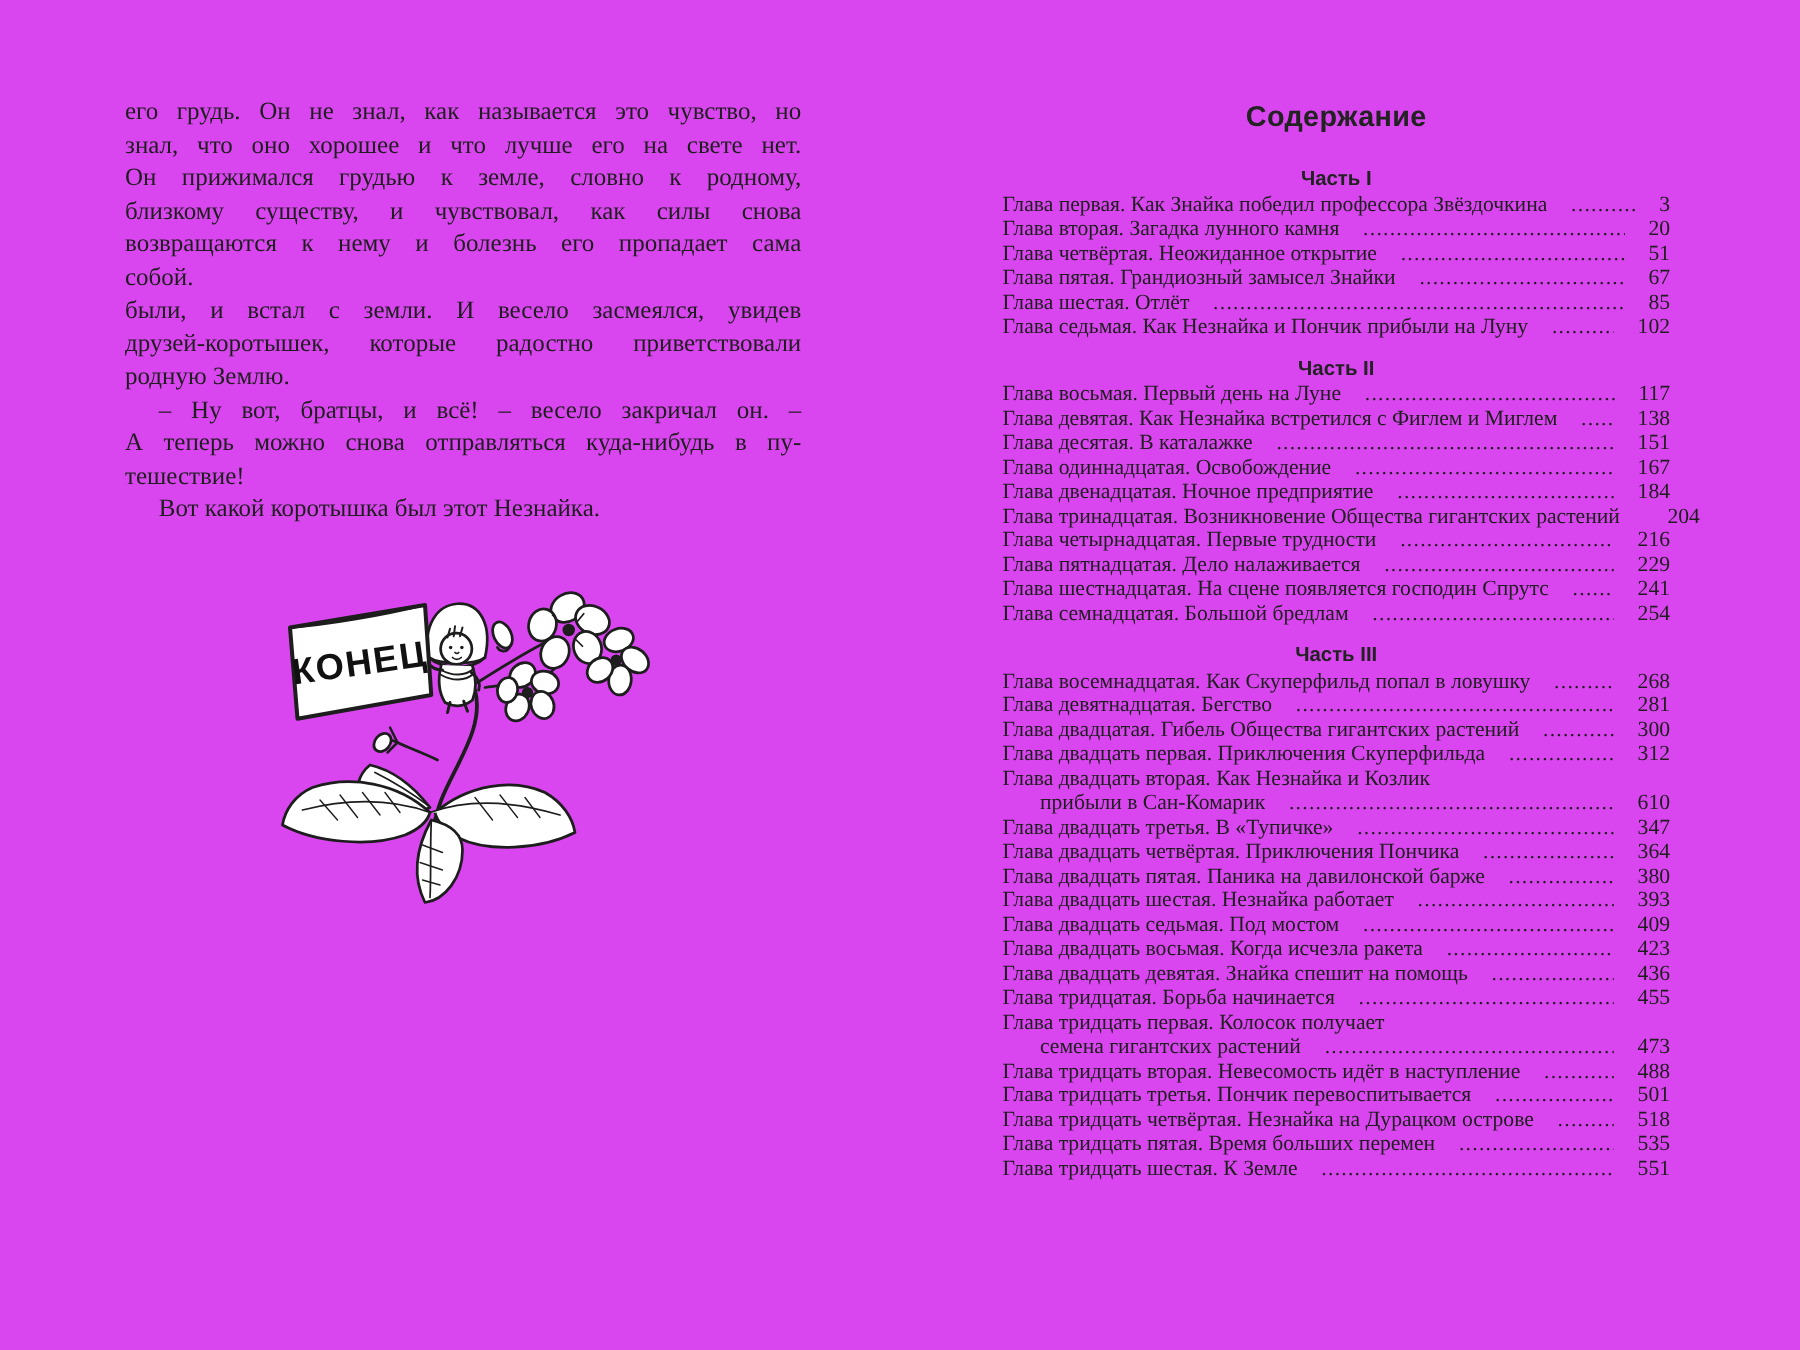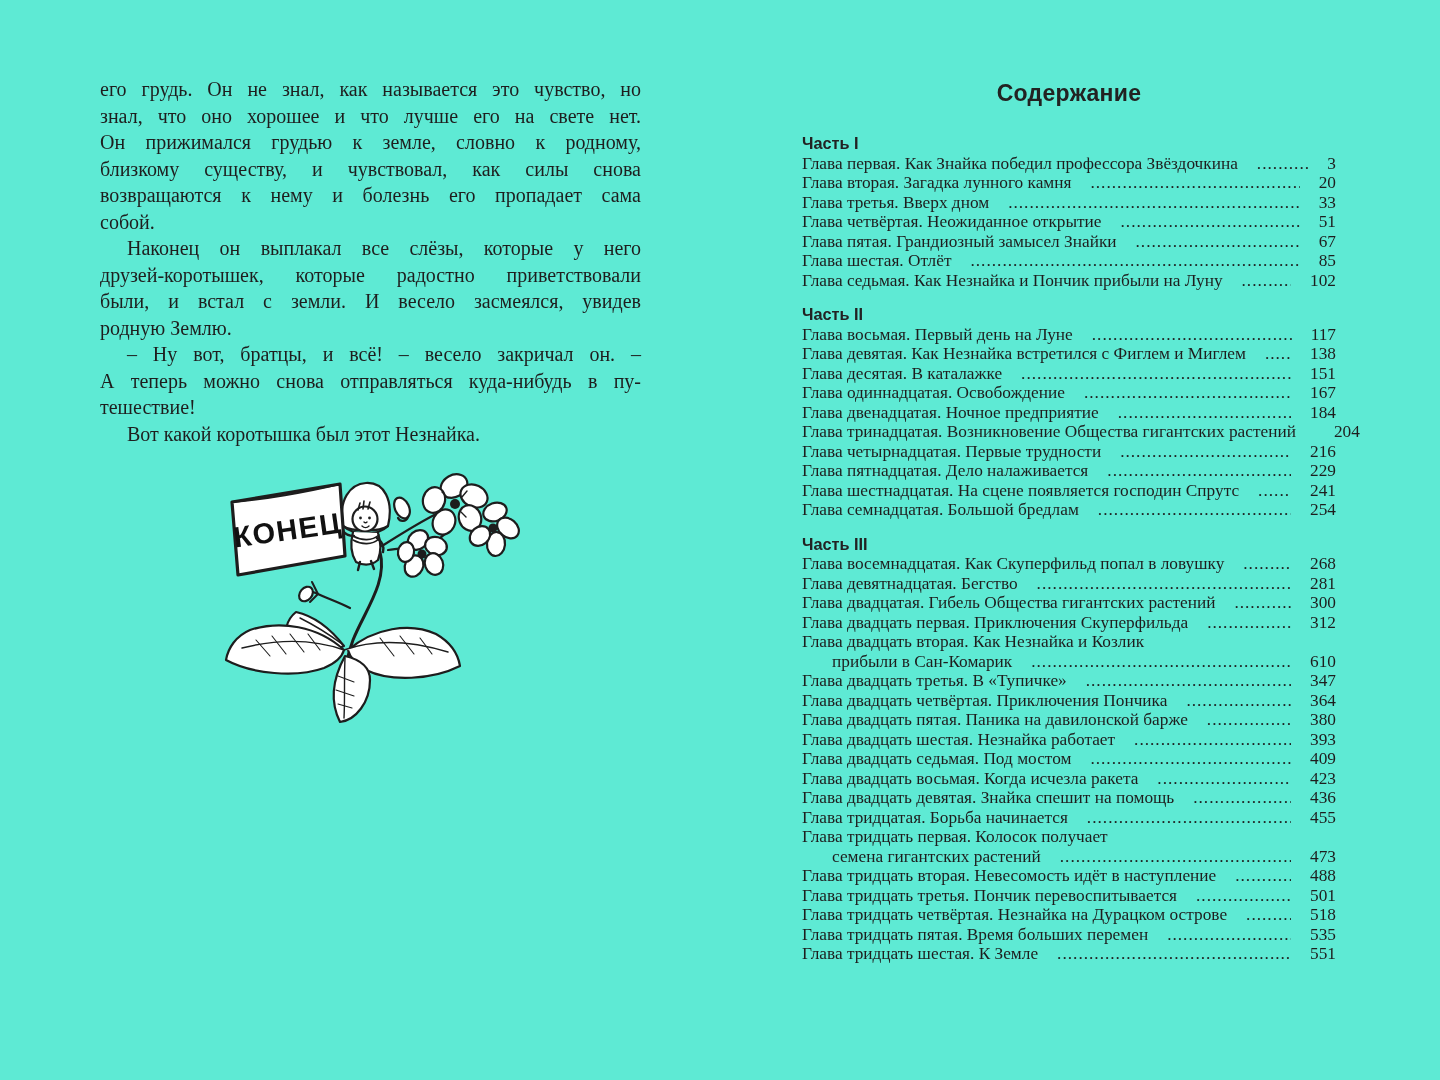--- a/index.html
+++ b/index.html
@@ -1,17 +1,17 @@
 <!DOCTYPE html>
 <html><head>
 <meta charset="utf-8">
 <style>
   html,body { margin:0; padding:0; background:#ffffff; }
   .spread {
-    position:relative; width:1440px; height:1080px; background:#5eead4;
+    position:relative; width:1440px; height:1080px; background:#d946ef;
     font-family:"Liberation Serif", serif; color:#1e1e1e; overflow:hidden;
   }
   
   .left-text {
     position:absolute; left:100px; top:76px; width:541px;
     font-size:20px; line-height:26.5px;
   }
   .line { text-align:left; }
   .line.j { text-align-last: justify; }
   .line.indent { text-indent:27px; }
@@ -23,21 +23,21 @@
     position:absolute; left:802px; top:78px; width:534px;
     font-size:17.3px; line-height:19.5px;
   }
   .toc-title {
     font-family:"Liberation Sans", sans-serif; font-weight:600;
     font-size:23px; line-height:30px; letter-spacing:0.3px;
     text-align:center; margin:0 0 26px 0; color:#222;
   }
   .part-h {
     font-family:"Liberation Sans", sans-serif; font-weight:600;
-    font-size:16.3px; line-height:19.5px; 
+    font-size:16.3px; line-height:19.5px; text-align:center;
     margin-top:15px; color:#222;
   }
   .part:first-child .part-h { margin-top:0; }
   .row { display:flex; align-items:baseline;gap:19px; }
   .row .t { white-space:nowrap; }
   .row .dots { flex:1 1 auto; min-width:0; overflow:hidden; white-space:nowrap; }
   .row .dots::before {
     content:"....................................................................................................................................";
     letter-spacing:1px;
   }
@@ -51,23 +51,22 @@
 <div class="spread">
 
   <div class="page-left">
     <div class="left-text" id="left-text">
         <div class="line j">его грудь. Он не знал, как называется это чувство, но</div>
         <div class="line j">знал, что оно хорошее и что лучше его на свете нет.</div>
         <div class="line j">Он прижимался грудью к земле, словно к родному,</div>
         <div class="line j">близкому существу, и чувствовал, как силы снова</div>
         <div class="line j">возвращаются к нему и болезнь его пропадает сама</div>
         <div class="line">собой.</div>
-        <div class="line indent j">Наконец он выплакал все слёзы, которые у него</div>
+        <div class="line j">были, и встал с земли. И весело засмеялся, увидев</div>
         <div class="line j">друзей-коротышек, которые радостно приветствовали</div>
-        <div class="line j">были, и встал с земли. И весело засмеялся, увидев</div>
         <div class="line">родную Землю.</div>
         <div class="line indent j">– Ну вот, братцы, и всё! – весело закричал он. –</div>
         <div class="line j">А теперь можно снова отправляться куда-нибудь в пу-</div>
         <div class="line">тешествие!</div>
         <div class="line indent">Вот какой коротышка был этот Незнайка.</div>
       </div>
 
     <svg class="illustration" viewBox="0 0 330 267" xmlns="http://www.w3.org/2000/svg">
       <g stroke="#1d1d1d" fill="none" stroke-width="2.2" stroke-linecap="round" stroke-linejoin="round">
 
@@ -173,25 +172,20 @@
             <span class="t">Глава первая. Как Знайка победил профессора Звёздочкина</span>
             <span class="dots"></span>
             <span class="p">3</span>
           </div>
           <div class="row">
             <span class="t">Глава вторая. Загадка лунного камня</span>
             <span class="dots"></span>
             <span class="p">20</span>
           </div>
           <div class="row">
-            <span class="t">Глава третья. Вверх дном</span>
-            <span class="dots"></span>
-            <span class="p">33</span>
-          </div>
-          <div class="row">
             <span class="t">Глава четвёртая. Неожиданное открытие</span>
             <span class="dots"></span>
             <span class="p">51</span>
           </div>
           <div class="row">
             <span class="t">Глава пятая. Грандиозный замысел Знайки</span>
             <span class="dots"></span>
             <span class="p">67</span>
           </div>
           <div class="row">

